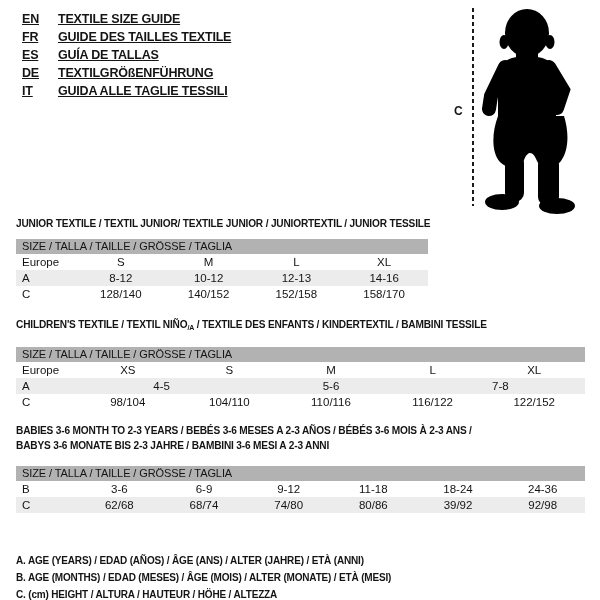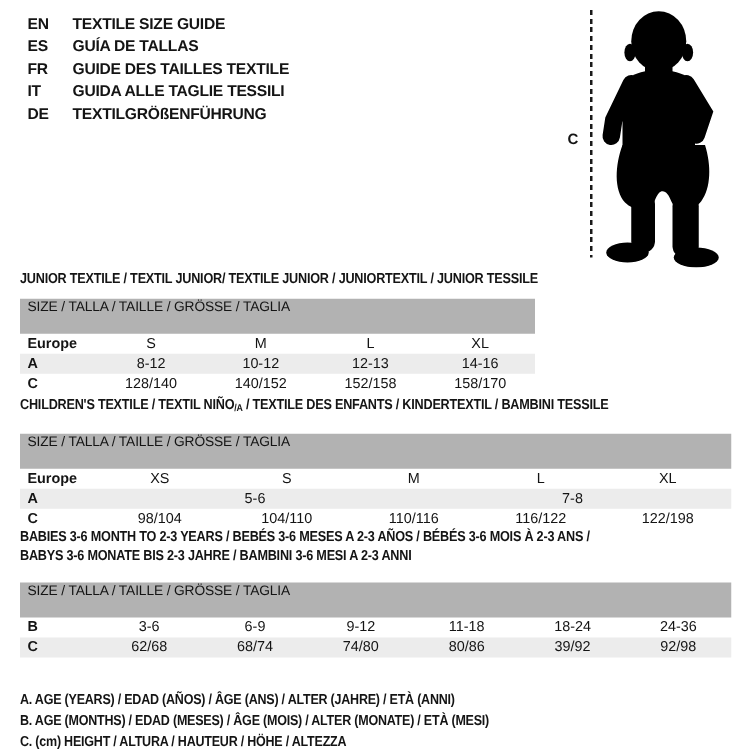--- a/index.html
+++ b/index.html
@@ -6,21 +6,21 @@
   body{
     width:600px;height:600px;background:#fff;overflow:hidden;
     font-family:"Liberation Sans","DejaVu Sans",sans-serif;
     color:var(--text,#111);
     -webkit-font-smoothing:antialiased;
   }
   .page{position:relative;width:600px;height:600px;background:#fff;}
 
   
   .lang-header{position:absolute;left:22px;top:10px;}
-  .lang-row{display:flex;height:18px;line-height:18px;font-size:12.5px;font-weight:bold;letter-spacing:-0.2px;}
+  .lang-row{display:flex;height:18px;line-height:18px;font-size:12.5px;font-weight:bold;letter-spacing:-0.2px;text-decoration:underline;}
   .lang-code{width:36px;flex:0 0 36px;}
   .lang-label{white-space:nowrap;}
 
   
   .measure-line{
     position:absolute;left:472px;top:8px;width:2px;height:198px;
     background:repeating-linear-gradient(to bottom,#1a1a1a 0 4px,transparent 4px 7px);
   }
   .measure-label{position:absolute;left:454px;top:104px;font-size:12px;font-weight:bold;}
   .toddler{position:absolute;left:478px;top:4px;}
@@ -28,60 +28,60 @@
   
   .tbl-title{
     position:absolute;left:16px;font-size:11.5px;font-weight:bold;white-space:nowrap;
     letter-spacing:-0.2px;transform:scaleX(0.88);transform-origin:0 50%;line-height:15px;
   }
   .tbl-title sub{font-size:8px;vertical-align:-2px;}
 
   
   .size-table{position:absolute;left:16px;}
   .size-bar{
-    height:28px;line-height:15px;background:var(--header-bar,#b2b2b2);
+    height:15px;line-height:15px;background:var(--header-bar,#b2b2b2);
     font-size:11px;padding-left:6px;letter-spacing:-0.1px;white-space:nowrap;
   }
   .rows .trow{display:flex;height:16px;line-height:16px;font-size:11.5px;}
   .rows .trow:nth-child(even){background:var(--alt-row,#ececec);}
-  .trow .lbl{flex:0 0 55px;padding-left:6px;text-align:left;font-weight:bold;}
+  .trow .lbl{flex:0 0 55px;padding-left:6px;text-align:left;}
   .trow .c{flex:1;text-align:center;}
 
   
   .legend{position:absolute;left:16px;top:552px;}
   .legend-line{
     height:17px;line-height:17px;font-size:11.5px;font-weight:bold;white-space:nowrap;
     letter-spacing:-0.2px;transform:scaleX(0.87);transform-origin:0 50%;
   }
 </style>
 </head>
 <body>
 
 <div class="page">
 
   <div class="lang-header">
     <div class="lang-row">
       <span class="lang-code">EN</span>
       <span class="lang-label">TEXTILE SIZE GUIDE</span>
     </div>
     <div class="lang-row">
+      <span class="lang-code">FR</span>
+      <span class="lang-label">GUIDE DES TAILLES TEXTILE</span>
+    </div>
+    <div class="lang-row">
       <span class="lang-code">ES</span>
       <span class="lang-label">GUÍA DE TALLAS</span>
     </div>
     <div class="lang-row">
-      <span class="lang-code">FR</span>
-      <span class="lang-label">GUIDE DES TAILLES TEXTILE</span>
+      <span class="lang-code">DE</span>
+      <span class="lang-label">TEXTILGRÖßENFÜHRUNG</span>
     </div>
     <div class="lang-row">
       <span class="lang-code">IT</span>
       <span class="lang-label">GUIDA ALLE TAGLIE TESSILI</span>
-    </div>
-    <div class="lang-row">
-      <span class="lang-code">DE</span>
-      <span class="lang-label">TEXTILGRÖßENFÜHRUNG</span>
     </div>
   </div>
 
   <div class="measure-line"></div>
   <div class="measure-label">C</div>
   <svg class="toddler" viewBox="0 0 118 210" width="118" height="210" xmlns="http://www.w3.org/2000/svg">
     <g fill="#000000">
       <ellipse cx="49" cy="29" rx="22" ry="24"></ellipse>
       <ellipse cx="26" cy="38" rx="4.5" ry="7"></ellipse>
       <ellipse cx="72" cy="38" rx="4.5" ry="7"></ellipse>
@@ -132,30 +132,31 @@
       <div class="trow">
         <div class="lbl">Europe</div>
         <div class="c">XS</div>
         <div class="c">S</div>
         <div class="c">M</div>
         <div class="c">L</div>
         <div class="c">XL</div>
       </div>
       <div class="trow">
         <div class="lbl">A</div>
+        <div class="c">4-5</div>
         <div class="c">5-6</div>
         <div class="c">7-8</div>
       </div>
       <div class="trow">
         <div class="lbl">C</div>
         <div class="c">98/104</div>
         <div class="c">104/110</div>
         <div class="c">110/116</div>
         <div class="c">116/122</div>
-        <div class="c">122/198</div>
+        <div class="c">122/152</div>
       </div>
     </div>
   </div>
 
   <div class="tbl-title" style="top:423px;">
     <div>BABIES 3-6 MONTH TO 2-3 YEARS / BEBÉS 3-6 MESES A 2-3 AÑOS / BÉBÉS 3-6 MOIS À 2-3 ANS /</div>
     <div>BABYS 3-6 MONATE BIS 2-3 JAHRE / BAMBINI 3-6 MESI A 2-3 ANNI</div>
   </div>
   <div class="size-table" style="top:466px;width:569px;">
     <div class="size-bar">SIZE / TALLA / TAILLE / GRÖSSE / TAGLIA</div>

